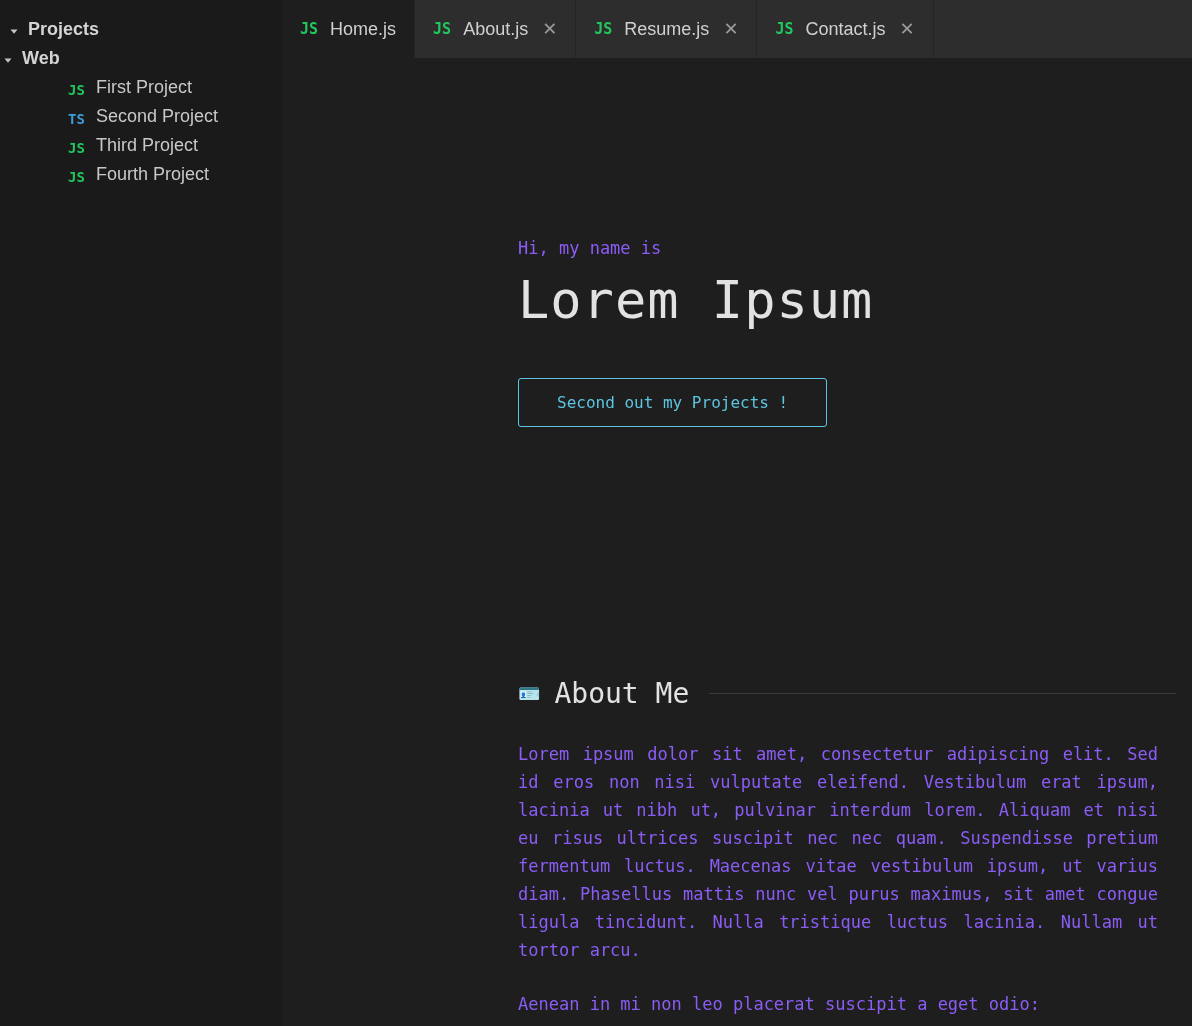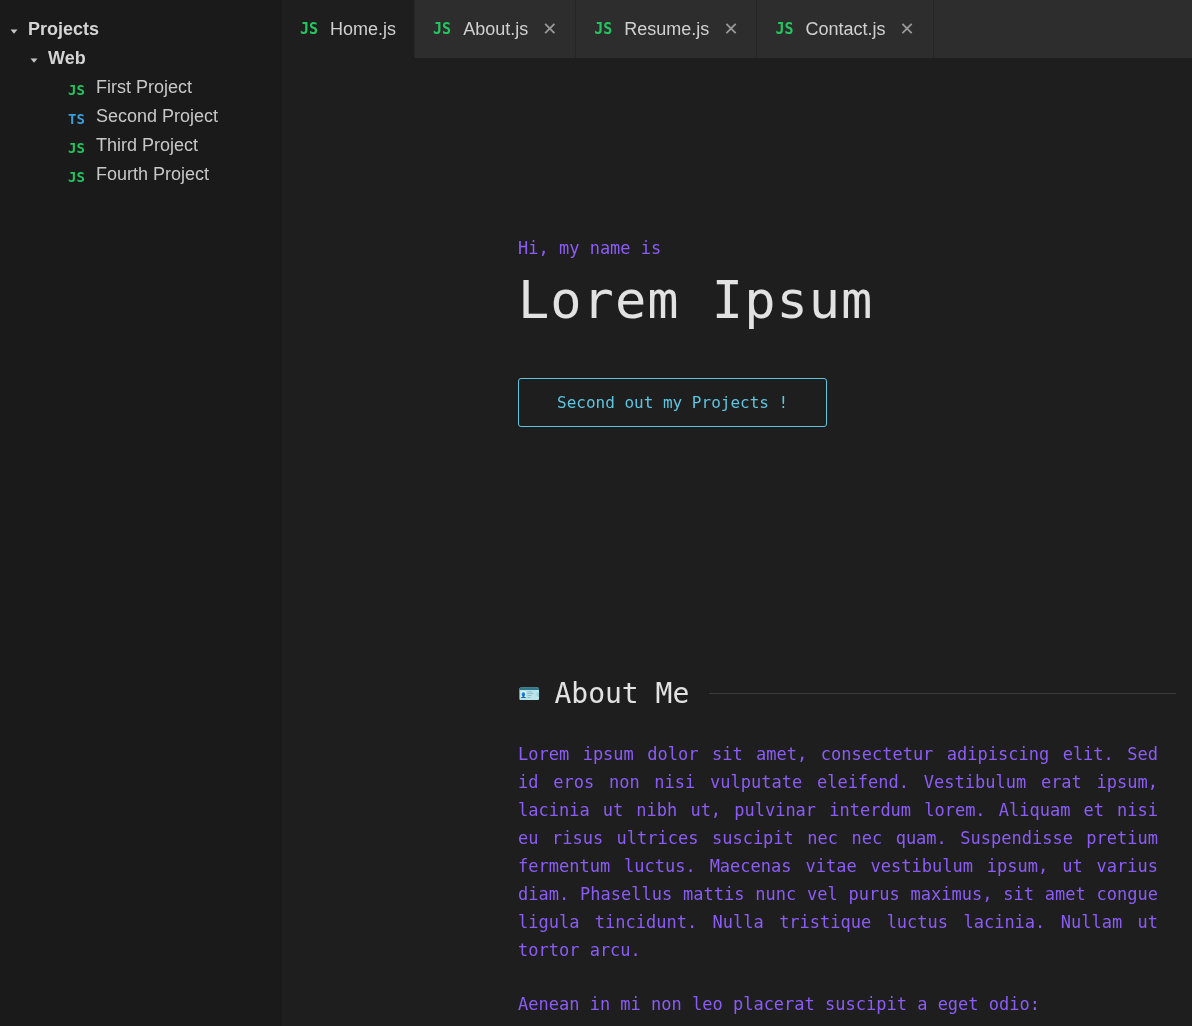--- a/index.html
+++ b/index.html
@@ -20,21 +20,21 @@
   }
   .side-row {
     display: flex;
     align-items: flex-end;
     padding: 4px 0;
     font-size: 18px;
     color: #d4d4d4;
     cursor: pointer;
   }
   .side-row.root { font-weight: 600; padding-left: 6px; }
-  .side-row.folder { font-weight: 600; padding-left: 26px; }
+  .side-row.folder { font-weight: 600; }
   .side-row.file { font-weight: 400; padding-left: 68px; color:#c8c8c8; }
   .chev {
     width: 16px; height: 16px; margin-right: 6px;
     display: inline-flex; align-items: center; justify-content: center;
   }
   .chev svg { width: 14px; height: 14px; fill: #c5c5c5; }
   .ico-js, .ico-ts {
     font-family: "SFMono-Regular", Consolas, monospace;
     font-weight: 700;
     font-size: 14px;

